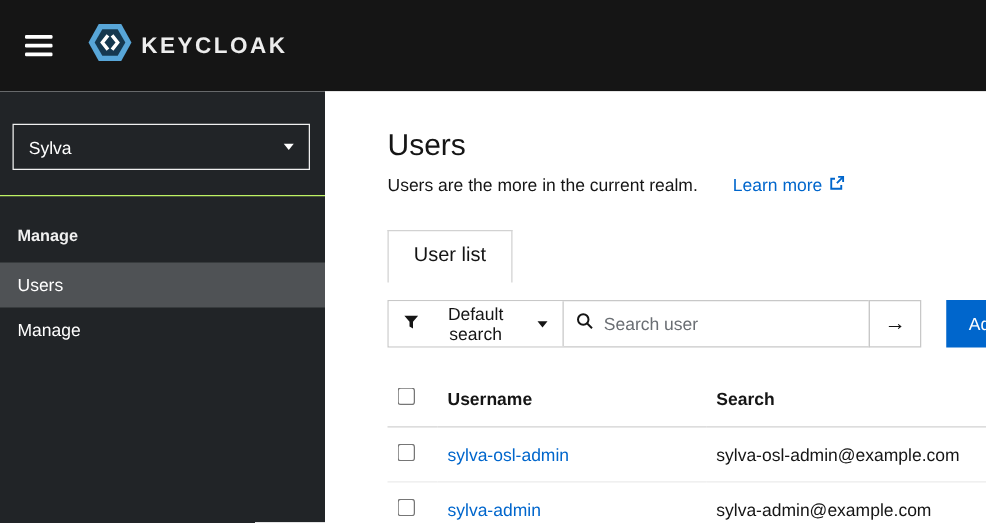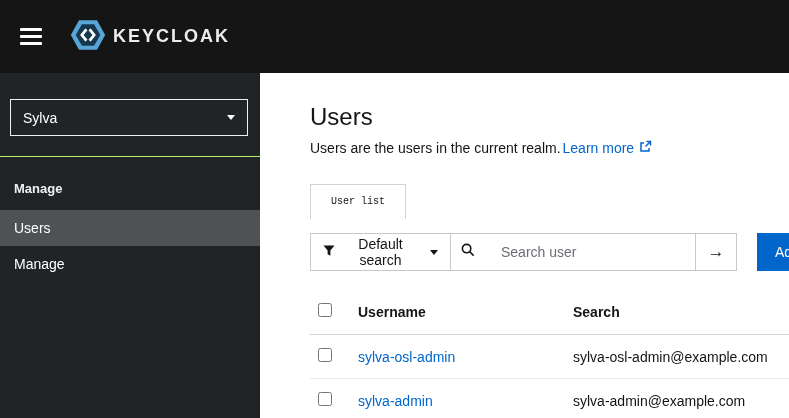--- a/index.html
+++ b/index.html
@@ -29,34 +29,34 @@
   .caret-white { border-top-color: #fff; }
   .nav-group-title { color: #f0f0f0; font-size: 13px; font-weight: bold; padding: 24px 21px 14px 14px; }
   .nav-list { list-style: none; }
   .nav-item { color: #fff; font-size: 14px; padding: 10px 16px 10px 14px; cursor: pointer; }
   .nav-item.current { background: #4f5255; }
 
   
   .content { flex: 1; min-width: 0; background: #fff; padding: 30px 0 0 50px; overflow: hidden; }
   h1.page-title { font-size: 24px; font-weight: 400; color: #151515; }
   .desc { margin-top: 9px; font-size: 14px; color: #151515; display: flex; align-items: center; }
-  .learn-more { color: #0066cc; text-decoration: none; margin-left: 2px; display: inline-flex; align-items: flex-start; gap: 5px; cursor: pointer; }
+  .learn-more { color: #0066cc; text-decoration: none; margin-left: 28px; display: inline-flex; align-items: flex-start; gap: 5px; cursor: pointer; }
 
   
   .tabs { margin-top: 28px; display: flex; }
   .tab { background: #fff; border: 1px solid #d2d2d2; border-bottom: none; padding: 11px 20px 12px;
-    font-size: 10px; font-family: Liberation Mono, monospace; color: #151515; cursor: pointer; }
+    font-size: 16px; font-family: Liberation Sans, sans-serif; color: #151515; cursor: pointer; }
 
   
   .toolbar { margin-top: 14px; display: flex; align-items: stretch; height: 38px; }
   .search-group { display: flex; width: 386px; border: 1px solid #c8c8c8; flex-shrink: 0; background: #fff; }
   .filter-dropdown { width: 140px; display: flex; align-items: center; gap: 9px; padding: 0 12px; background: #fff;
     border: none; border-right: 1px solid #c8c8c8; font-size: 14px; font-family: inherit; color: #151515; cursor: pointer; flex-shrink: 0; }
   .filter-dropdown .caret { margin-left: 4px; }
-  .search-box { flex: 1; display: flex; align-items: center; gap: 26px; padding: 0 10px; min-width: 0; }
+  .search-box { flex: 1; display: flex; align-items: center; gap: 8px; padding: 0 10px; min-width: 0; }
   .search-box input { border: none; outline: none; flex: 1; font-size: 14px; font-family: inherit; color: #151515; min-width: 0; }
   .search-box input::placeholder { color: #6a6e73; }
   .arrow-btn { width: 42px; flex-shrink: 0; margin-left: -1px; background: #fff; border: 1px solid #c8c8c8;
     font-size: 17px; color: #151515; cursor: pointer; }
   .add-btn { margin-left: 20px; flex-shrink: 0; background: #0066cc; color: #fff; border: none; padding: 0 18px;
     font-size: 14px; font-family: inherit; cursor: pointer; white-space: nowrap; }
 
   
   table { width: 100%; border-collapse: collapse; margin-top: 18px; table-layout: fixed; }
   col.c-check { width: 40px; }
@@ -108,21 +108,21 @@
           </li>
         </ul>
       </div>
     </nav>
 
     <main class="content">
 
       <h1 class="page-title">Users</h1>
 
       <p class="desc">
-        <span>Users are the users in the current realm.</span>
+        <span>Users are the more in the current realm.</span>
         <a class="learn-more">
           <span>Learn more</span>
           <span>
             <svg width="13" height="13" viewBox="0 0 13 13" aria-hidden="true">
               <path d="M5 3 H2 V11 H10 V8" fill="none" stroke="#0066cc" stroke-width="1.5"></path>
               <path d="M7.5 1.5 H11.5 V5.5" fill="none" stroke="#0066cc" stroke-width="1.5"></path>
               <path d="M11.5 1.5 L6.5 6.5" fill="none" stroke="#0066cc" stroke-width="1.5"></path>
             </svg>
           </span>
         </a>

